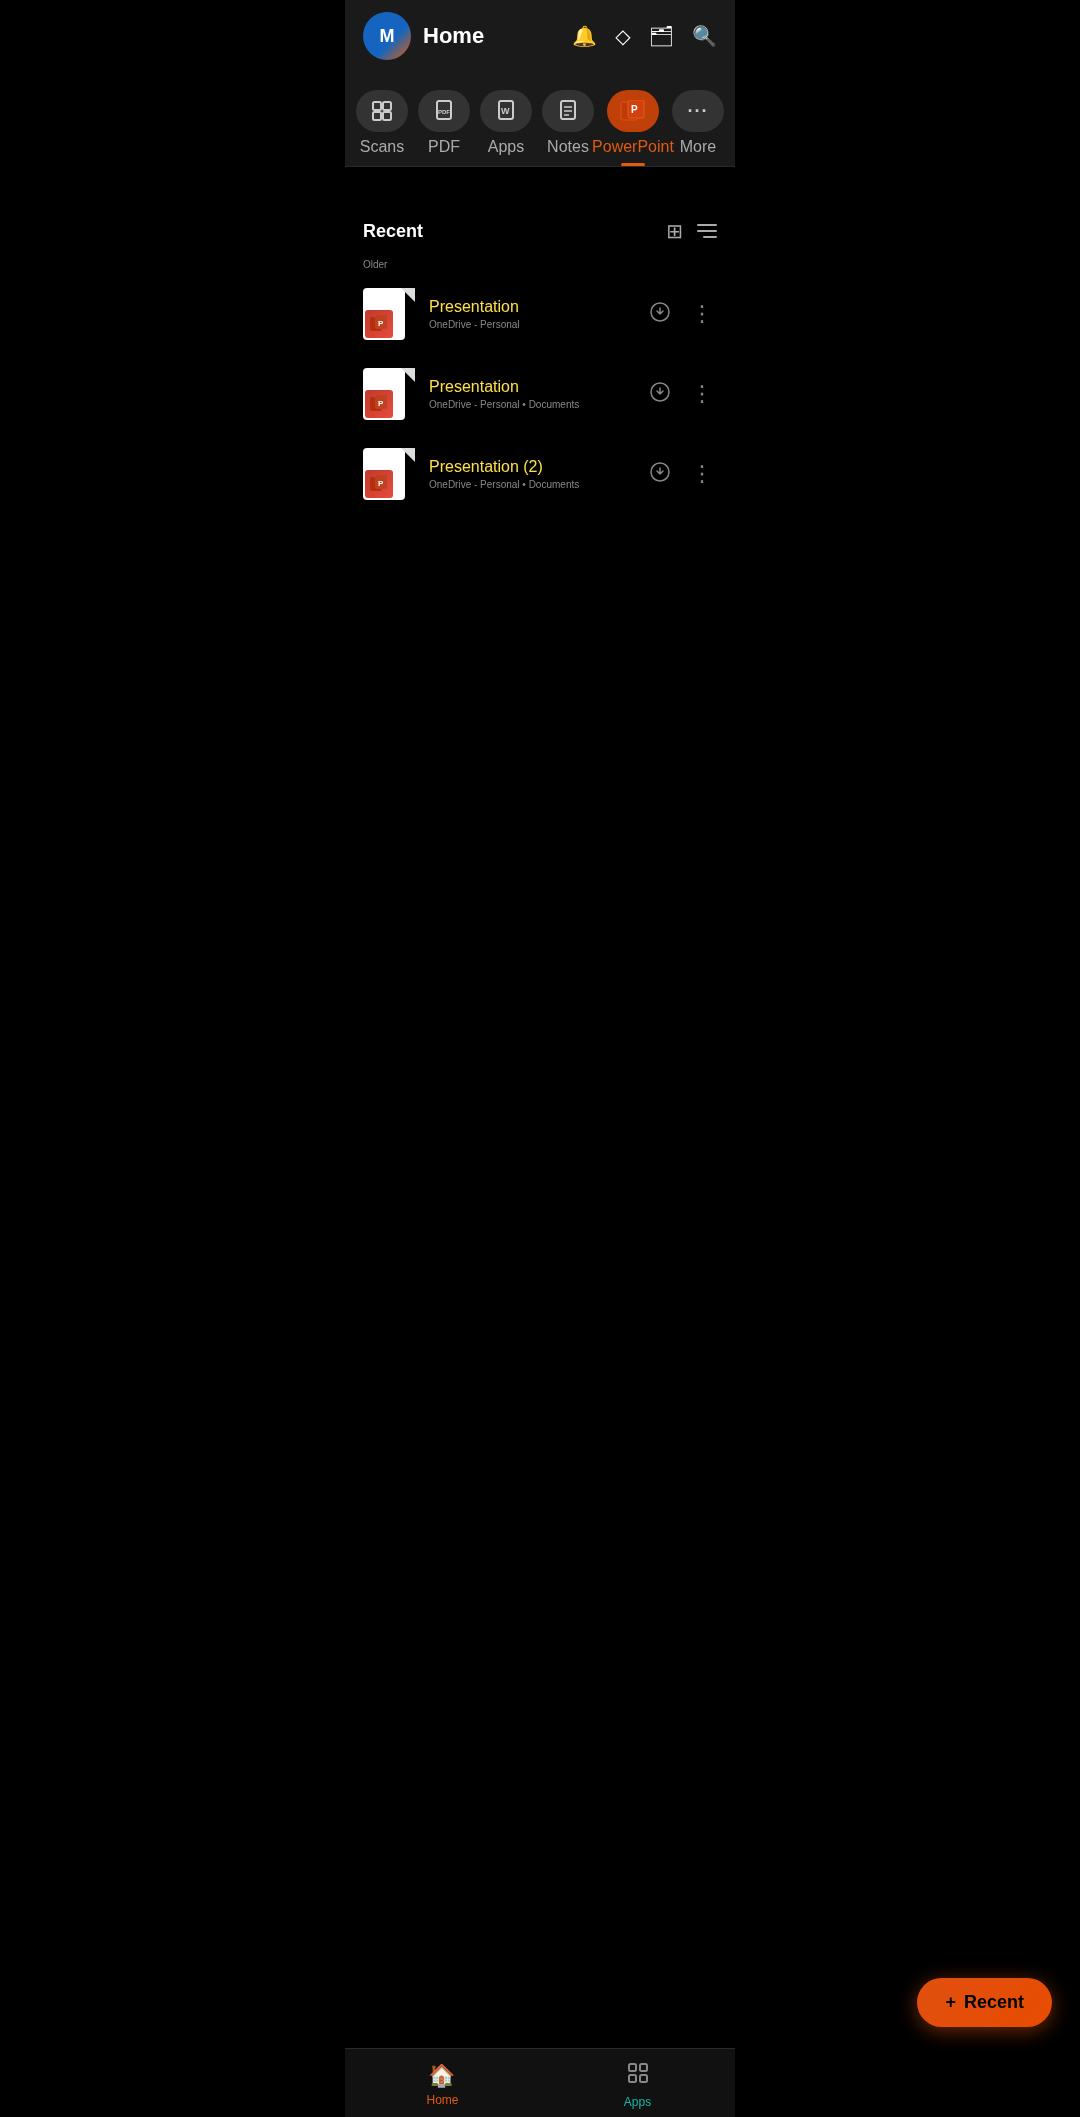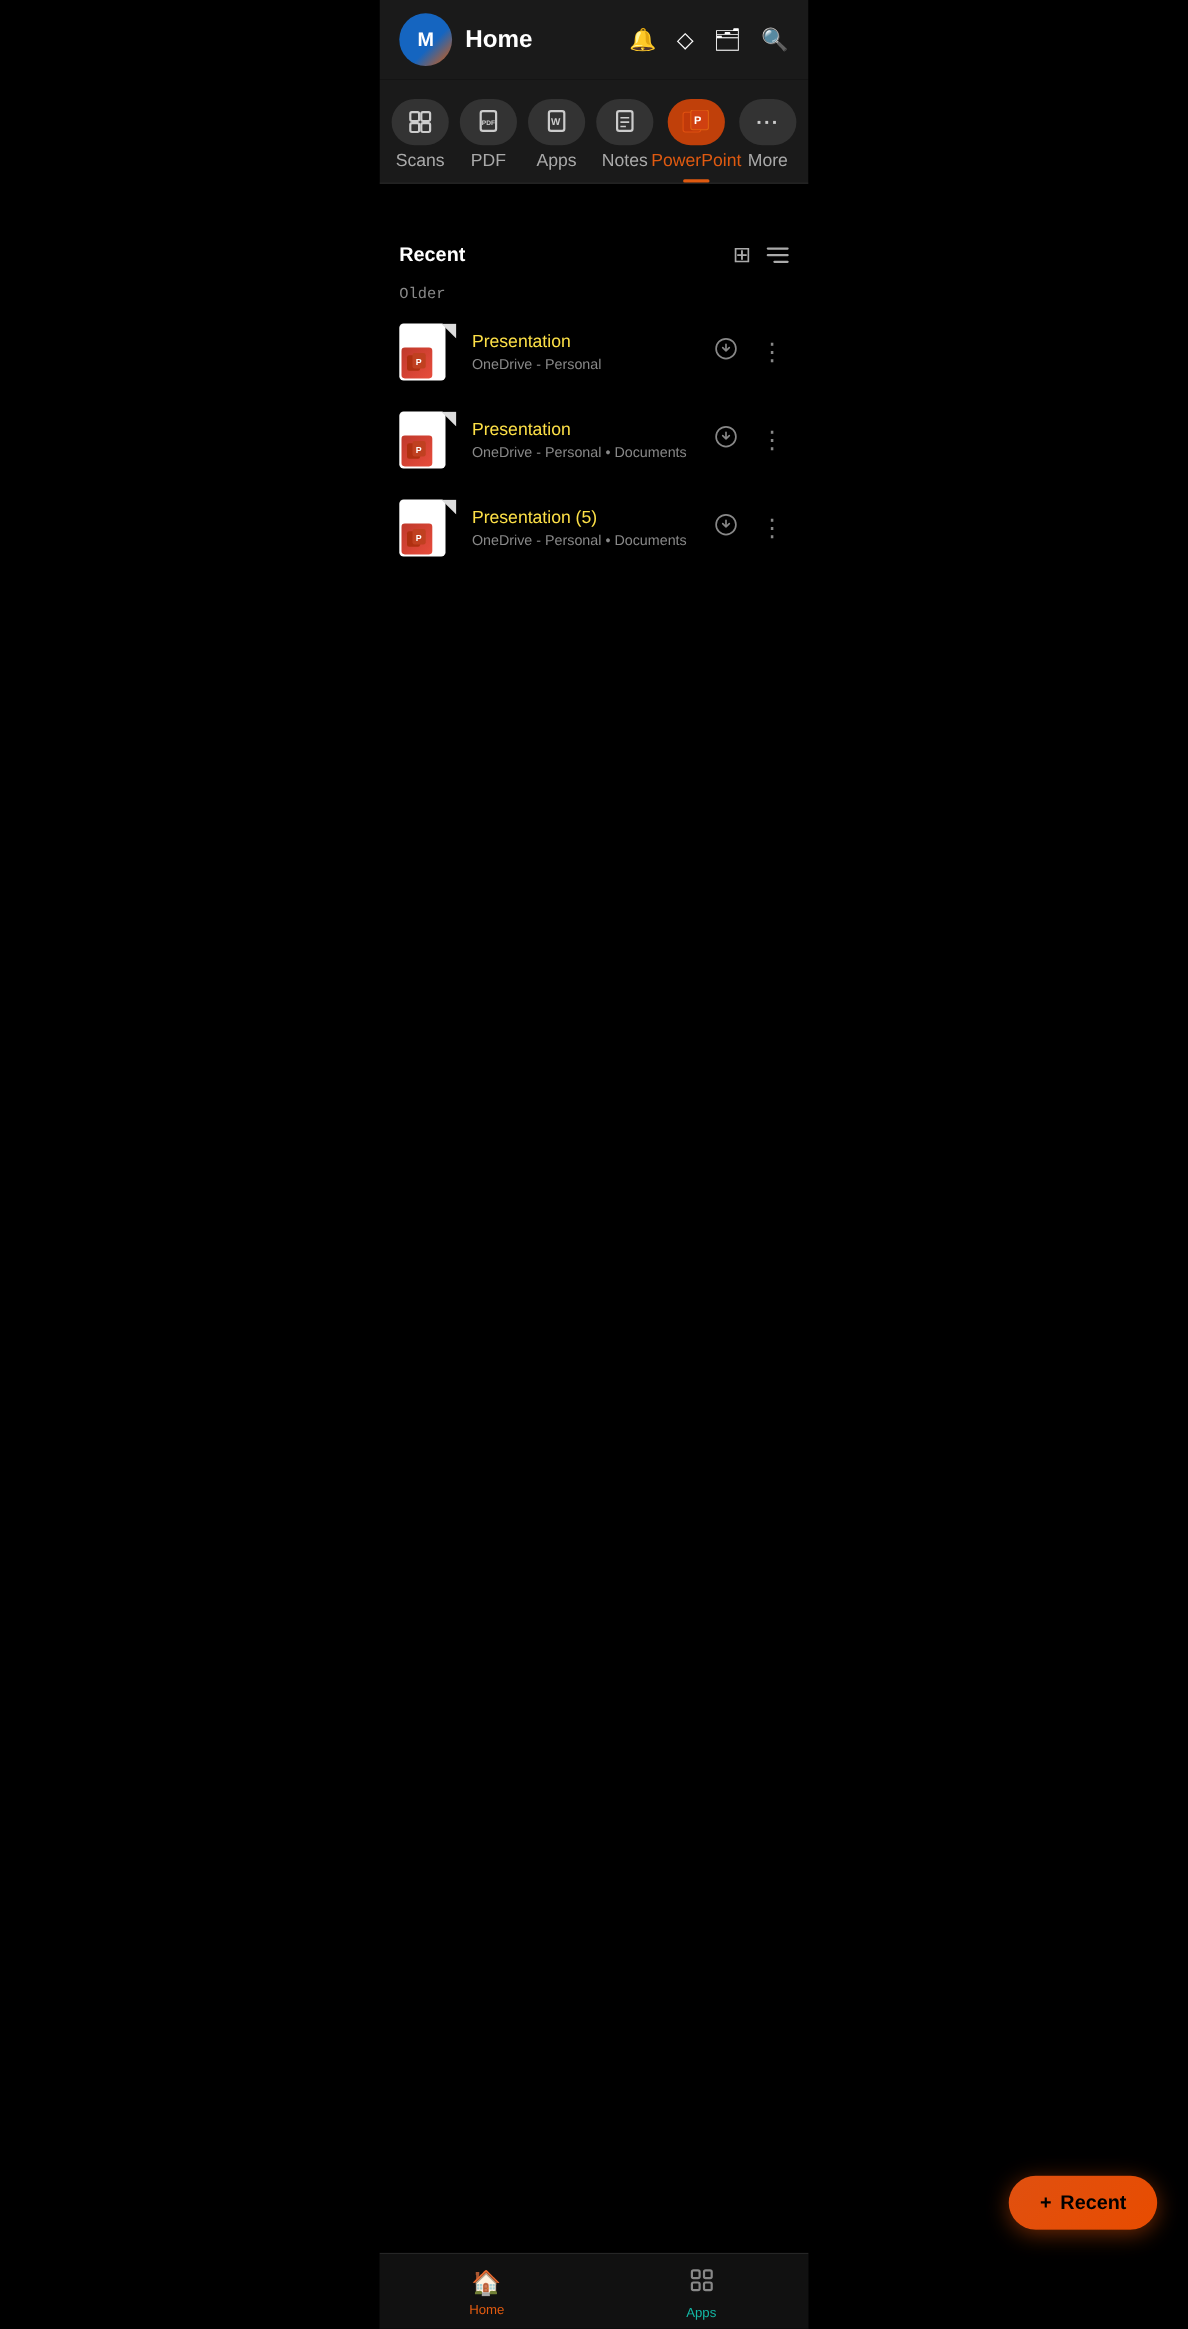--- a/index.html
+++ b/index.html
@@ -147,23 +147,22 @@
 
     .view-icon {
       color: #aaa;
       font-size: 20px;
       cursor: pointer;
     }
 
     
     .section-label {
       padding: 8px 18px 4px;
-      font-size: 14px;
+      font-size: 10px;
       color: #888;
-      font-family: Liberation Mono, monospace;
     }
 
     
     .file-item {
       display: flex;
       align-items: center;
       padding: 14px 18px;
       gap: 14px;
       cursor: pointer;
     }
@@ -219,21 +218,21 @@
     .file-name {
       font-size: 16px;
       font-weight: 500;
       color: #fde047;
       white-space: nowrap;
       overflow: hidden;
       text-overflow: ellipsis;
     }
 
     .file-location {
-      font-size: 13px;
+      font-size: 10px;
       color: #888;
       margin-top: 3px;
       white-space: nowrap;
       overflow: hidden;
       text-overflow: ellipsis;
     }
 
     .file-actions {
       display: flex;
       align-items: center;
@@ -494,21 +493,21 @@
       <div class="file-icon-corner"></div>
       <div class="file-icon-logo">
         <svg width="20" height="20" viewBox="0 0 20 20" fill="none">
           <rect x="1" y="3" width="12" height="14" rx="2" fill="#b03010"></rect>
           <rect x="6" y="1" width="12" height="14" rx="2" fill="#c04020"></rect>
           <text x="9" y="12" font-size="8" fill="#fff" font-weight="bold">P</text>
         </svg>
       </div>
     </div>
     <div class="file-info">
-      <div class="file-name">Presentation (5)</div>
+      <div class="file-name">Presentation (2)</div>
       <div class="file-location">OneDrive - Personal • Documents</div>
     </div>
     <div class="file-actions">
       <span class="file-action-btn">
         <svg width="22" height="22" viewBox="0 0 22 22" fill="none">
           <circle cx="11" cy="11" r="9" stroke="#888" stroke-width="1.5"></circle>
           <path d="M11 7v6M8 10l3 3 3-3" stroke="#888" stroke-width="1.5" stroke-linecap="round" stroke-linejoin="round"></path>
         </svg>
       </span>
       <span class="file-action-btn" style="font-size:22px;color:#888;">⋮</span>

